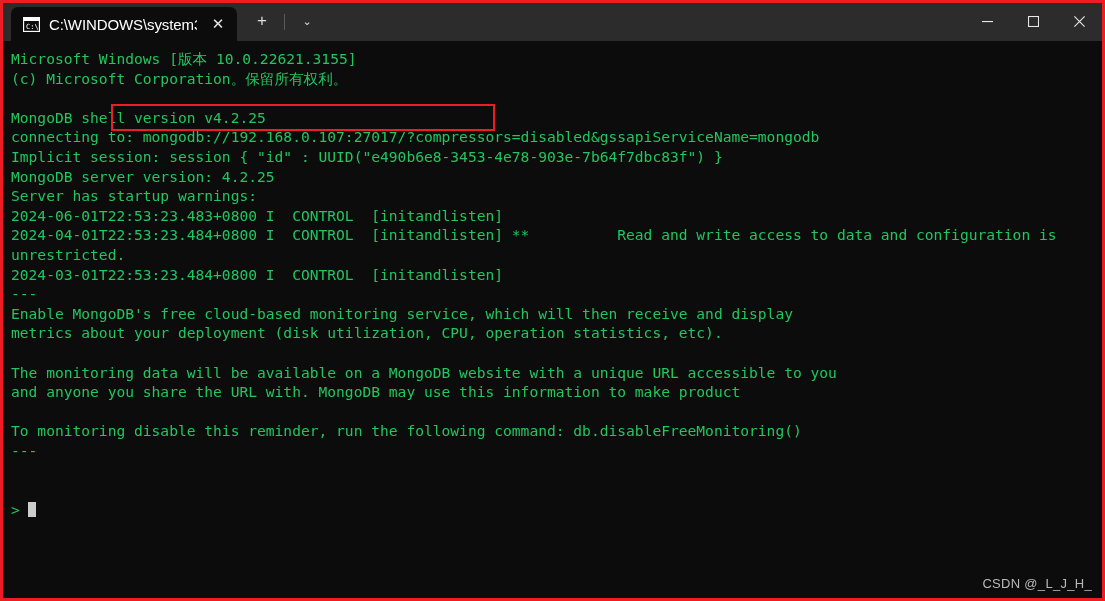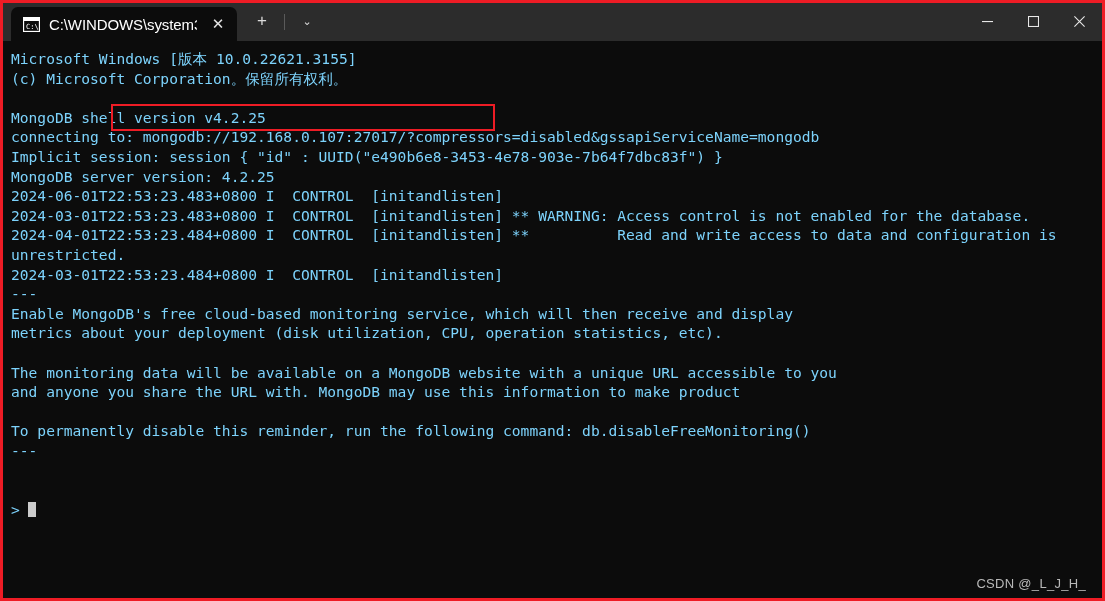--- a/index.html
+++ b/index.html
@@ -146,21 +146,21 @@
     background: #0c0c0c;
     padding: 8px 0 0 8px;
     box-sizing: border-box;
     overflow: hidden;
   }
 
   .line {
     font-family: "DejaVu Sans Mono", "Liberation Mono", monospace;
     font-size: 14.6px;
     line-height: 19.6px;
-    color: #7dd3fc;
+    color: #22c55e;
     white-space: pre;
     letter-spacing: 0px;
   }
 
   .blank { color: transparent; }
 
   .cursor {
     display: inline-block;
     width: 8px;
     height: 15px;
@@ -177,21 +177,21 @@
     width: 384px;
     height: 27px;
     border: 2px solid #ee1c25;
     box-sizing: border-box;
     pointer-events: none;
   }
 
   
   #watermark {
     position: absolute;
-    right: 16px;
+    right: 10px;
     bottom: 7px;
     color: #b9b9b9;
     font-size: 13px;
     font-family: "Liberation Sans", sans-serif;
     letter-spacing: 0.3px;
   }
 </style>
 </head>
 <body>
 
@@ -239,33 +239,33 @@
   </div>
 
   <div id="terminal">
     <div class="line">Microsoft Windows [版本 10.0.22621.3155]</div>
     <div class="line">(c) Microsoft Corporation。保留所有权利。</div>
     <div class="line blank">&nbsp;</div>
     <div class="line">MongoDB shell version v4.2.25</div>
     <div class="line">connecting to: mongodb://192.168.0.107:27017/?compressors=disabled&amp;gssapiServiceName=mongodb</div>
     <div class="line">Implicit session: session { "id" : UUID("e490b6e8-3453-4e78-903e-7b64f7dbc83f") }</div>
     <div class="line">MongoDB server version: 4.2.25</div>
+    <div class="line">Server has startup warnings:</div>
     <div class="line">2024-06-01T22:53:23.483+0800 I  CONTROL  [initandlisten]</div>
-    <div class="line">2024-03-01T22:53:23.483+0800 I  CONTROL  [initandlisten] ** WARNING: Access control is not enabled for the database.</div>
     <div class="line">2024-04-01T22:53:23.484+0800 I  CONTROL  [initandlisten] **          Read and write access to data and configuration is</div>
     <div class="line">unrestricted.</div>
     <div class="line">2024-03-01T22:53:23.484+0800 I  CONTROL  [initandlisten]</div>
     <div class="line">---</div>
     <div class="line">Enable MongoDB's free cloud-based monitoring service, which will then receive and display</div>
     <div class="line">metrics about your deployment (disk utilization, CPU, operation statistics, etc).</div>
     <div class="line blank">&nbsp;</div>
     <div class="line">The monitoring data will be available on a MongoDB website with a unique URL accessible to you</div>
     <div class="line">and anyone you share the URL with. MongoDB may use this information to make product</div>
     <div class="line blank">&nbsp;</div>
-    <div class="line">To permanently disable this reminder, run the following command: db.disableFreeMonitoring()</div>
+    <div class="line">To monitoring disable this reminder, run the following command: db.disableFreeMonitoring()</div>
     <div class="line">---</div>
     <div class="line blank">&nbsp;</div>
     <div class="line blank">&nbsp;</div>
     <div class="line"><span>&gt;</span><span class="cursor"></span></div>
   </div>
 
   <div id="annotation-box"></div>
 
   <div id="watermark">CSDN @_L_J_H_</div>
 

